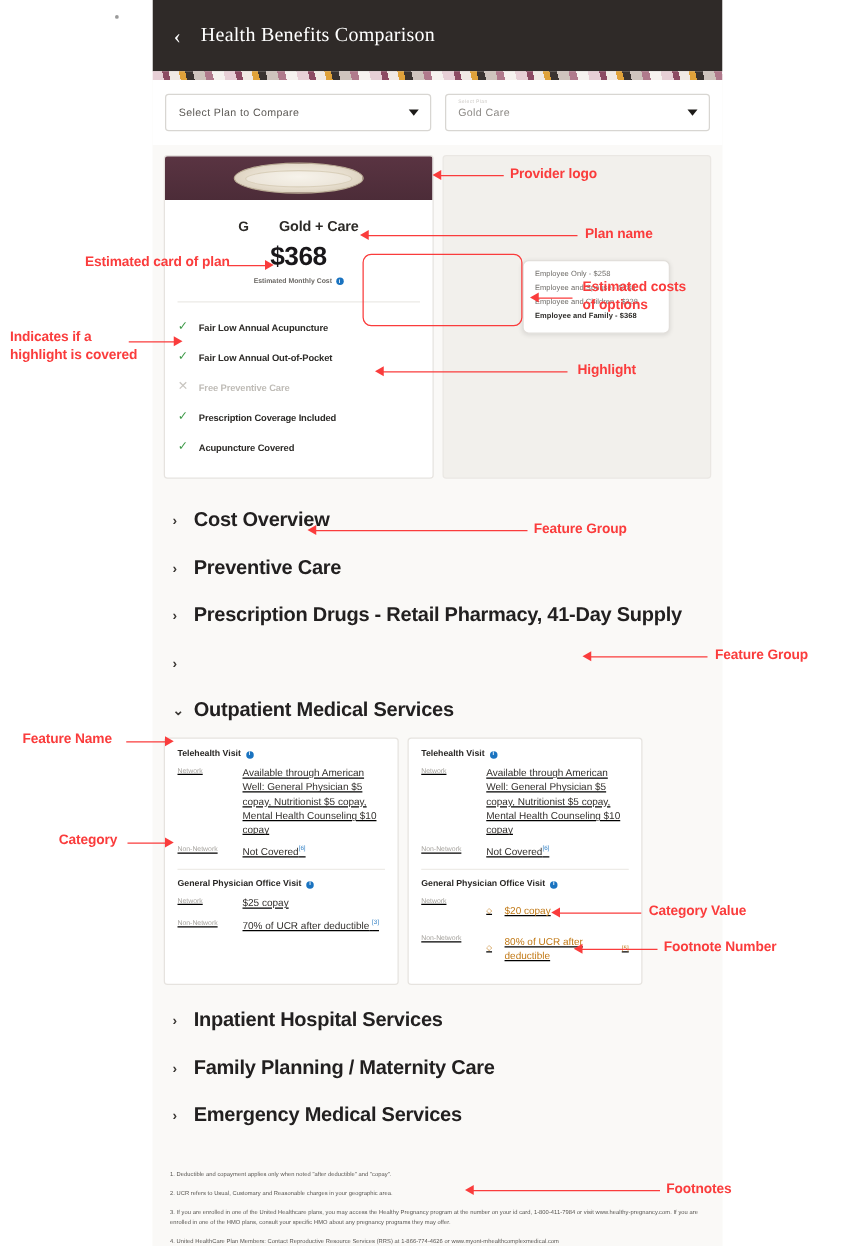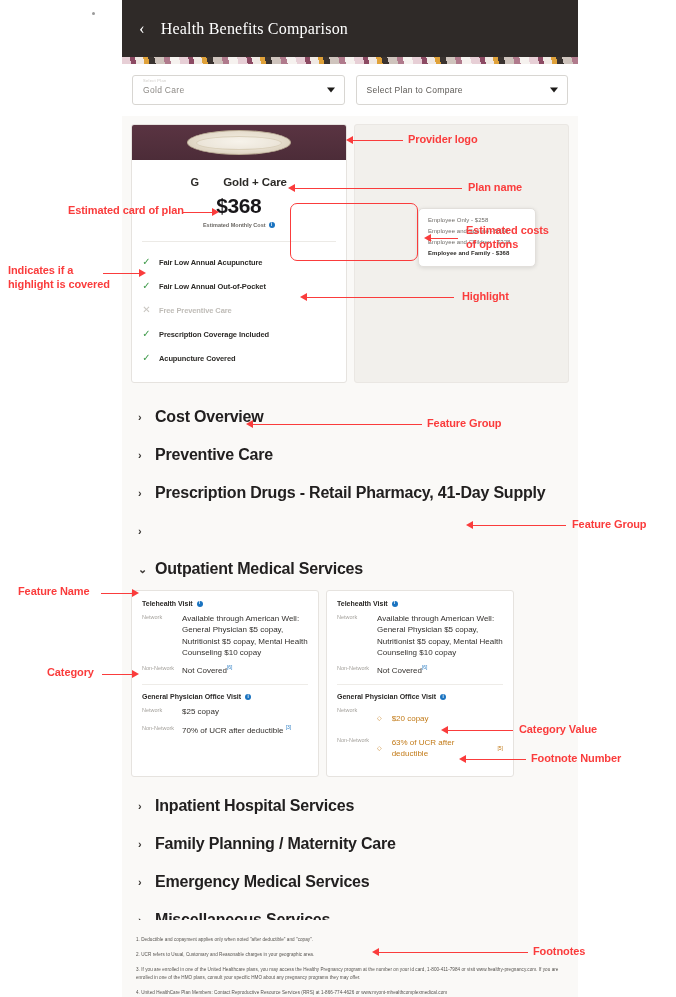--- a/index.html
+++ b/index.html
@@ -163,21 +163,21 @@
     display: flex; gap: 7px; padding: 2px 9px 10px 9px;
   }
   .fcard {
     width: 188px; background: #ffffff; border: 1px solid #e6e3df;
     border-radius: 3px; padding: 9px 10px 10px 10px;
   }
   .feat-name {
     display: flex; align-items: center; gap: 4px;
     font-size: 7px; font-weight: bold; color: #2a2826; margin-bottom: 6px;
   }
-  .frow { display: flex; gap: 0; margin-bottom: 6px; }
+  .frow { display: flex; gap: 12px; margin-bottom: 6px; text-decoration: underline; }
   .fcat { width: 40px; flex: none; font-size: 5.5px; color: #a5a29d; padding-top: 1px; }
   .fval { font-size: 8px; color: #33302d; line-height: 1.42; }
   .fval.hl { color: #c27a17; }
   .diamond { font-size: 6px; color: #c27a17; margin-right: 2px; }
   .fnote { font-size: 5px; color: #2f7fc4; vertical-align: super; }
   .fnote.hl { color: #c27a17; }
   .fdiv { height: 1px; background: #eeecE8; margin: 8px 0 8px 0; }
 
   
   .footnotes {
@@ -210,26 +210,26 @@
   <div class="app">
 
     <div class="appbar">
       <span class="back-chev">‹</span>
       <span class="appbar-title">Health Benefits Comparison</span>
     </div>
     <div class="header-strip"></div>
 
     <div class="select-row">
       <div class="sel">
+        <span class="sel-value placeholder">Select Plan to Compare</span>
+        <span class="sel-caret"></span>
+      </div>
+      <div class="sel">
         <span class="sel-floatlabel">Select Plan</span>
         <span class="sel-value">Gold Care</span>
-        <span class="sel-caret"></span>
-      </div>
-      <div class="sel">
-        <span class="sel-value placeholder">Select Plan to Compare</span>
         <span class="sel-caret"></span>
       </div>
     </div>
 
     <div class="cards">
 
       <div class="card">
         <div class="logo-banner">
           <div class="logo-ellipse">
             <div class="logo-ellipse-inner"></div>
@@ -367,21 +367,21 @@
             <span class="fcat">Network</span>
             <span class="fval hl">
                 <span class="diamond">◇</span>
                 <span>$20 copay</span>
               </span>
           </div>
           <div class="frow">
             <span class="fcat">Non-Network</span>
             <span class="fval hl">
                 <span class="diamond">◇</span>
-                <span>63% of UCR after deductible</span> 
+                <span>80% of UCR after deductible</span> 
                 <span class="fnote hl">[5]</span>
               </span>
           </div>
         </div>
       </div>
 
       <div class="grp">
         <span class="grp-chev">›</span>
         <span class="grp-title">Inpatient Hospital Services</span>
       </div>

